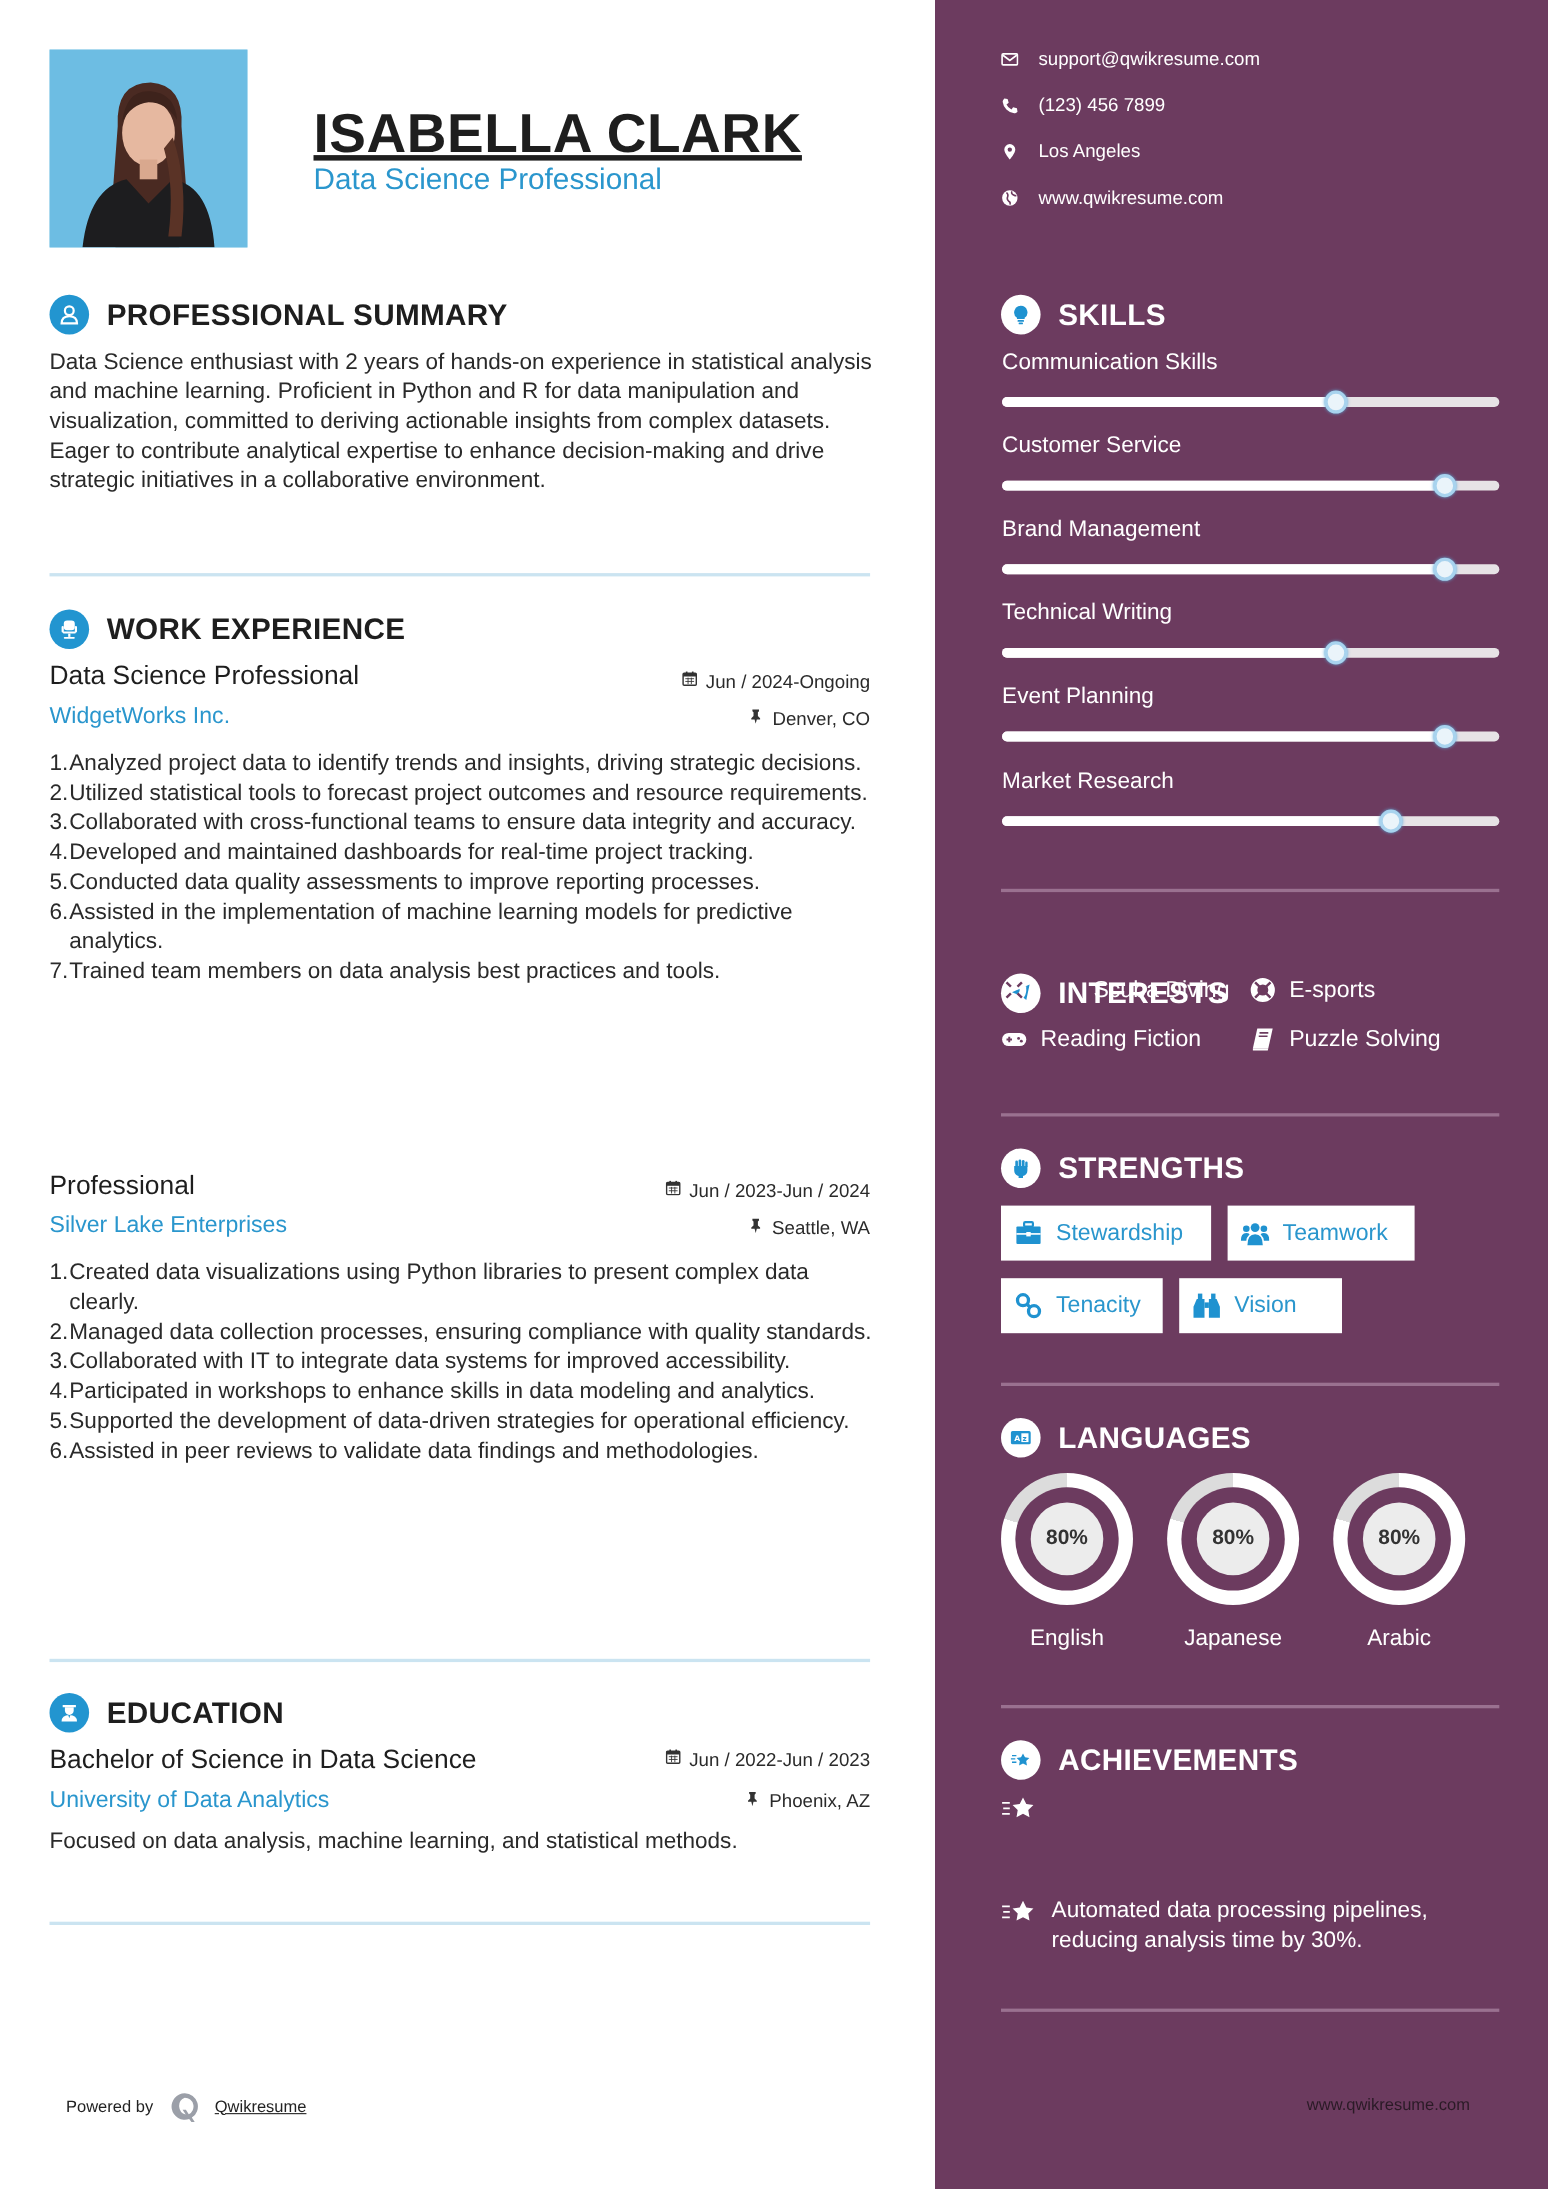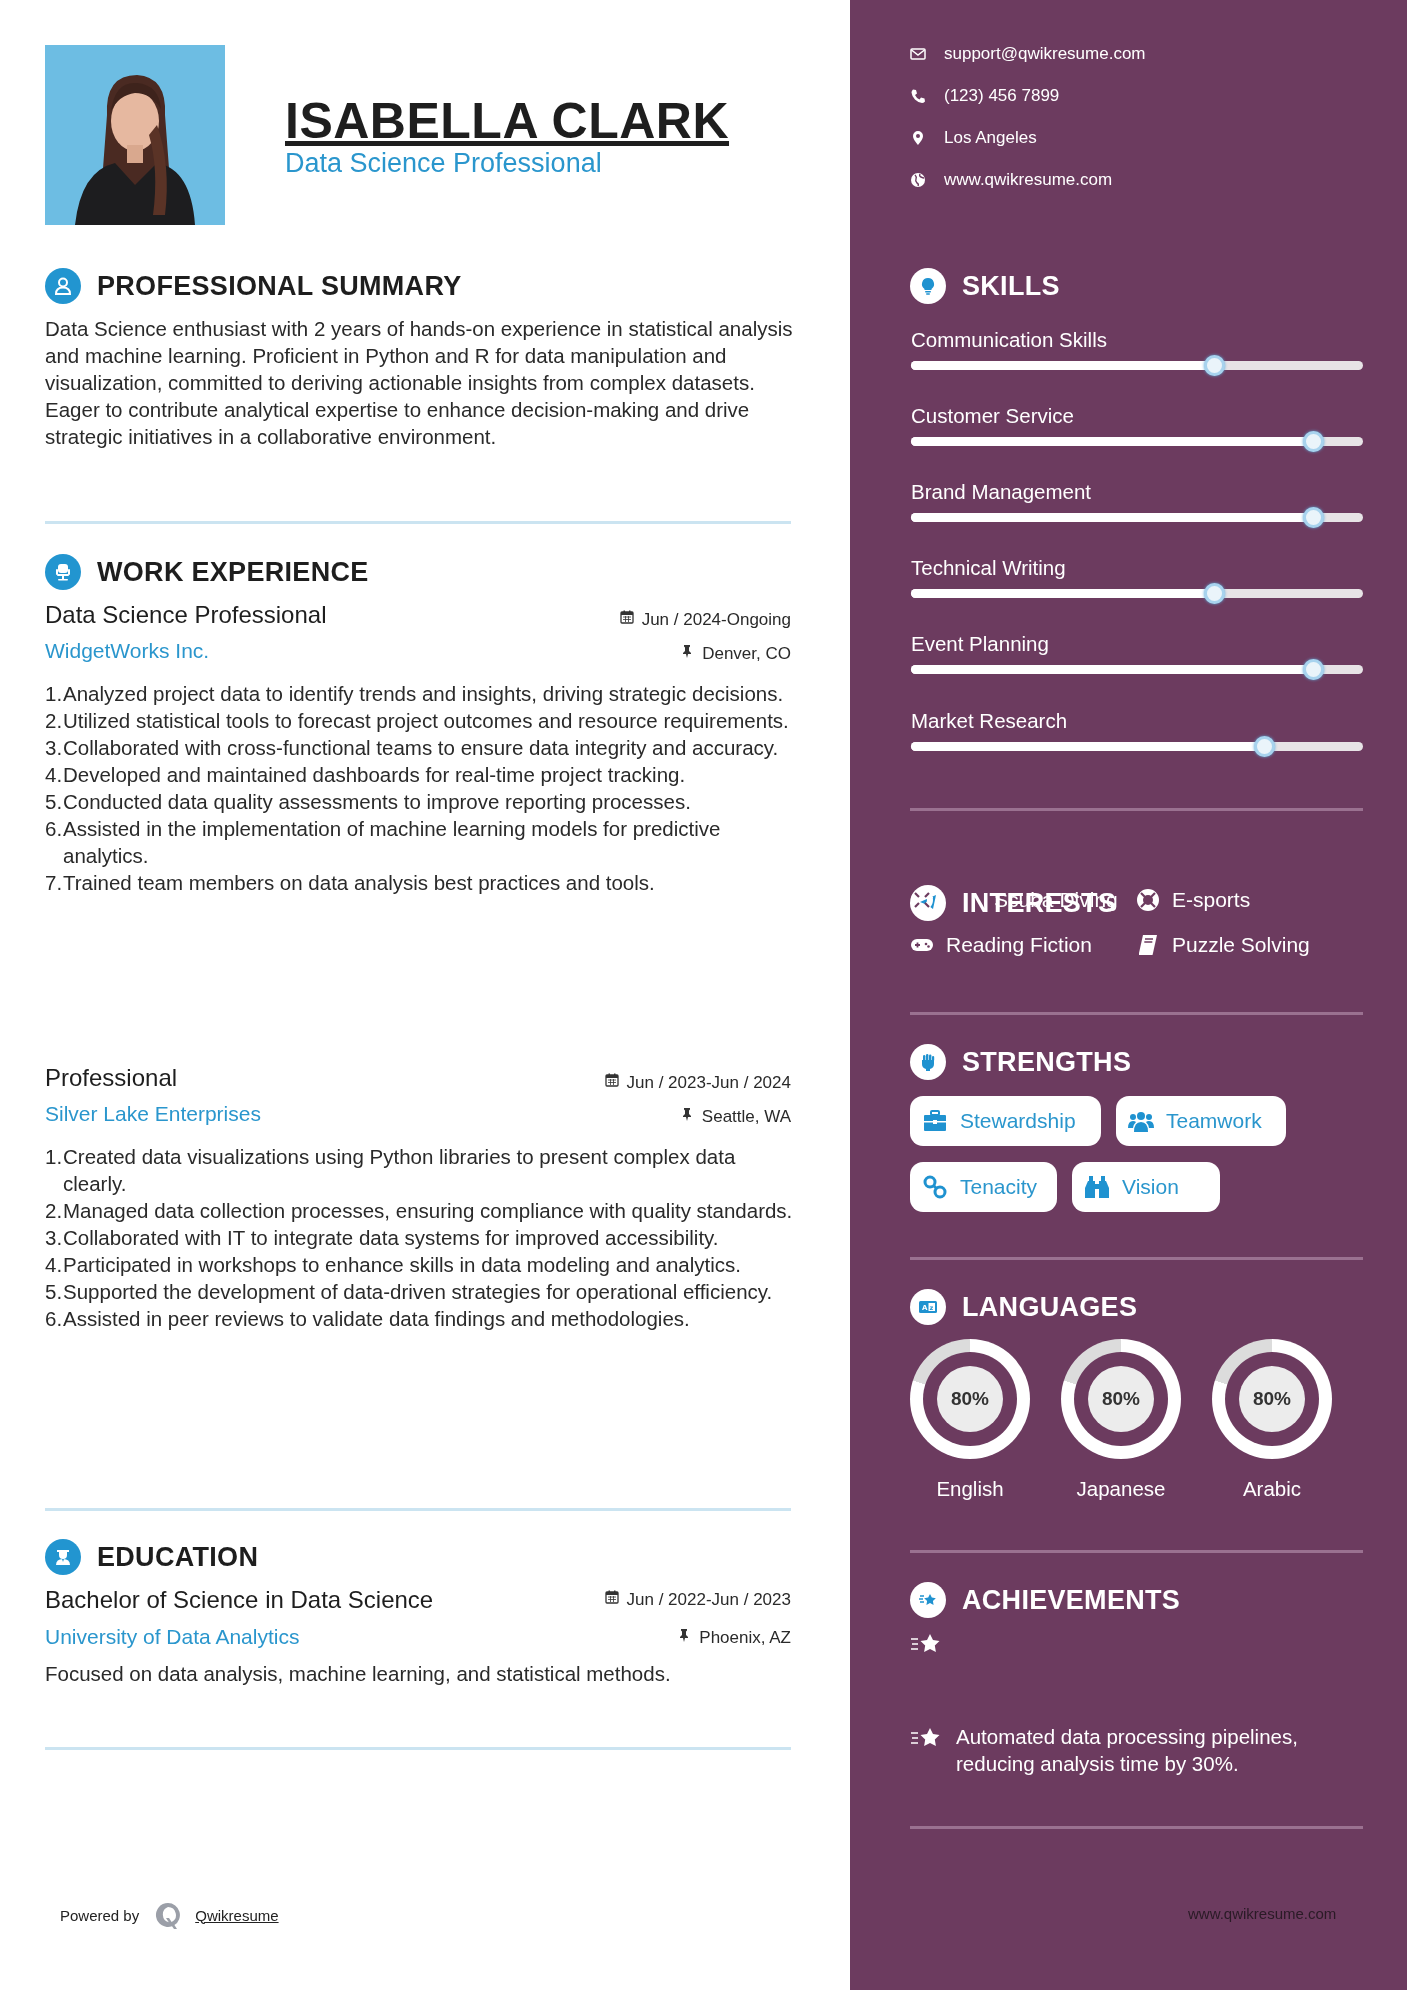--- a/index.html
+++ b/index.html
@@ -43,31 +43,31 @@
   .footer { position: absolute; left: 60px; top: 1900px; display: flex; align-items: center; font-family: "Liberation Sans", sans-serif; font-size: 15px; color: #222; }
   .footer .q { width: 30px; height: 30px; margin: 0 12px 0 14px; }
   .footer .link { text-decoration: underline; }
   .side-footer { position: absolute; left: 1188px; top: 1905px; font-family: "Liberation Sans", sans-serif; font-size: 15px; color: #2a1a26; }
 
   
   .contact { position: absolute; left: 910px; display: flex; align-items: center; font-family: "Liberation Sans", sans-serif; font-size: 17px; color: #fff; }
   .contact svg { width: 16px; height: 16px; fill: #fff; margin-right: 18px; }
 
   
-  .skill-label { position: absolute; left: 911px; font-family: "Liberation Sans", sans-serif; font-size: 20.5px; color: #fff; margin-top: 11px; }
+  .skill-label { position: absolute; left: 911px; font-family: "Liberation Sans", sans-serif; font-size: 20.5px; color: #fff; }
   .skill-track { position: absolute; left: 911px; width: 452px; height: 9px; border-radius: 5px; background: #e7e3e6; }
   .skill-fill { position: absolute; left: 0; top: 0; height: 9px; border-radius: 5px; background: #ffffff; }
   .skill-knob { position: absolute; top: -6px; width: 21px; height: 21px; margin-left: -10px; border-radius: 50%; background: #eaf4fa; border: 3px solid #a8d3ee; box-shadow: 0 0 3px #5ea9d8; }
 
   
   .interest { position: absolute; display: flex; align-items: center; font-family: "Liberation Sans", sans-serif; font-size: 21px; color: #fff; }
   .interest svg { width: 24px; height: 24px; fill: #fff; margin-right: 12px; }
 
   
-  .chip { position: absolute; height: 50px; background: #fff; display: flex; align-items: center; padding: 11px 12px; font-family: "Liberation Sans", sans-serif; font-size: 21px; color: #2a96cd; border-radius: 13px; }
+  .chip { position: absolute; height: 50px; background: #fff; display: flex; align-items: center; padding: 11px 12px; font-family: "Liberation Sans", sans-serif; font-size: 21px; color: #2a96cd; }
   .chip svg { width: 26px; height: 26px; fill: #1f92d0; margin-right: 12px; }
 
   
   .lang { position: absolute; width: 120px; }
   .lang .ring { width: 120px; height: 120px; border-radius: 50%; position: relative; }
   .lang .gap { position: absolute; left: 13px; top: 13px; width: 94px; height: 94px; border-radius: 50%; background: #6c3b5f; }
   .lang .inner { position: absolute; left: 27px; top: 27px; width: 66px; height: 66px; border-radius: 50%; background: #ececec; display: flex; align-items: center; justify-content: center; font-family: "Liberation Sans", sans-serif; font-weight: 700; font-size: 19px; color: #333; }
   .lang .lname { text-align: center; margin-top: 18px; font-family: "Liberation Sans", sans-serif; font-size: 20.5px; color: #fff; }
 
   

